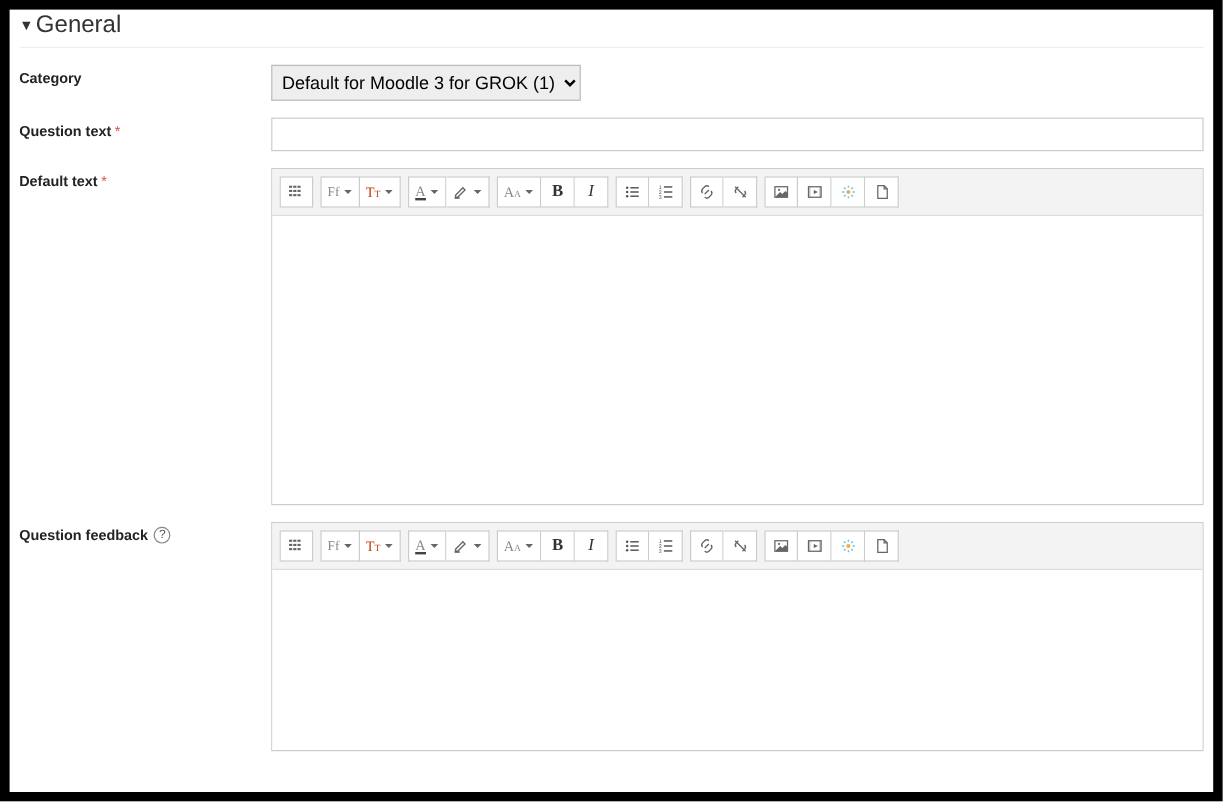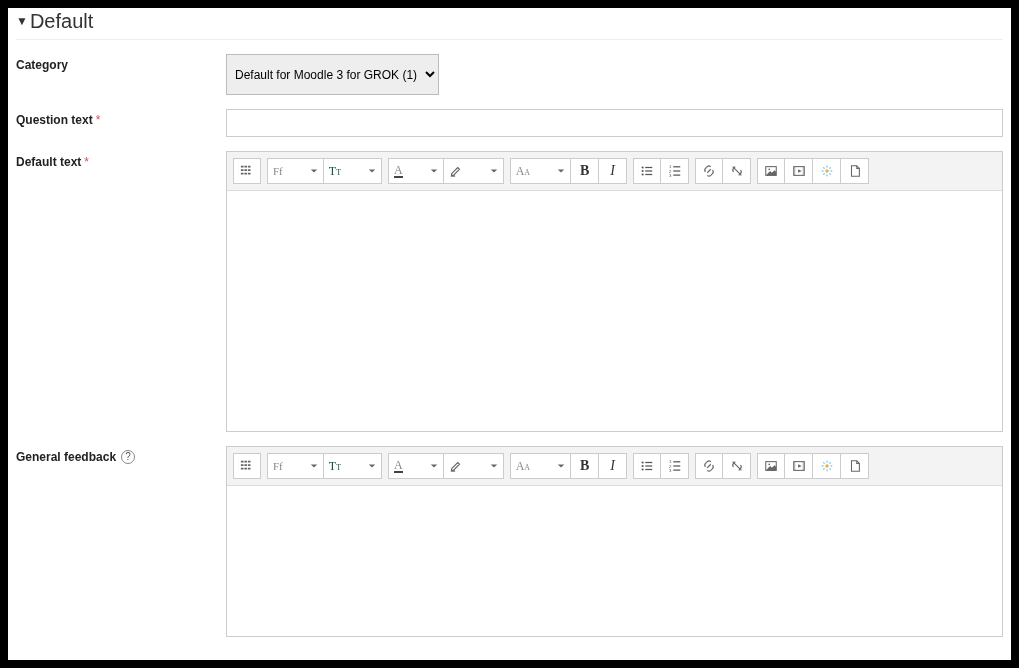--- a/index.html
+++ b/index.html
@@ -6,48 +6,48 @@
   html, body { margin: 0; padding: 0; font-family: "Helvetica Neue", Helvetica, Arial, sans-serif; font-size: 13px; color: #333; }
   .outer-frame { border: 8px solid #000; width: 1019px; height: 668px; background: #fff; overflow: hidden; }
   .inner { padding: 0 8px 8px 8px; }
   .section-header { display: flex; align-items: center; font-size: 20px; font-weight: 400; color: #333; padding: 2px 0 6px 0; border-bottom: 1px solid #eee; margin-bottom: 14px; cursor: pointer; }
   .section-header .caret { margin-right: 2px; font-size: 12px; line-height: 1; position: relative; top: -1px;}
   .form-row { display: flex; align-items: flex-start; margin-bottom: 14px; }
   .form-label { width: 210px; min-width: 210px; text-align: right; font-weight: 700; font-size: 12px; color: #222; padding-right: 12px; padding-top: 4px; display: flex; align-items: center; gap: 3px; }
   .required { color: #d9534f; font-weight: 400; }
   .help-icon { display: inline-flex; align-items: center; justify-content: center; width: 14px; height: 14px; border: 1px solid #888; border-radius: 50%; font-size: 10px; line-height: 1; color: #555; cursor: help; font-weight: 400; margin-left: 2px;}
   .form-control-area { flex: 1; }
-  select.form-select { height: 41px; border: 1px solid #bbb; background: #eee; padding: 2px 4px; font-size: 12px; min-width: 210px; }
+  select.form-select { height: 30px; border: 1px solid #bbb; background: #eee; padding: 2px 4px; font-size: 15px; min-width: 210px; }
   input.text-input { width: 100%; height: 28px; border: 1px solid #ccc; padding: 4px 6px; font-size: 13px; }
   .editor-wrap { border: 1px solid #ccc; width: 100%; }
   .editor-wrap.tall .editor-body { height: 240px; }
   .editor-wrap.short .editor-body { height: 150px; }
   .toolbar { background: #f3f3f3; border-bottom: 1px solid #ddd; padding: 6px 6px; display: flex; gap: 6px; flex-wrap: wrap; }
   .btn-group { display: flex; }
-  .tbtn { border: 1px solid #ccc; background: #fff; height: 26px; min-width: 28px; padding: 0 5px; display: inline-flex; align-items: center; justify-content: center; cursor: pointer; color: #555; gap: 24px; }
+  .tbtn { border: 1px solid #ccc; background: #fff; height: 26px; min-width: 28px; padding: 0 5px; display: inline-flex; align-items: center; justify-content: center; cursor: pointer; color: #555; }
   .btn-group .tbtn + .tbtn { border-left: none; }
   .tbtn svg { width: 14px; height: 14px; display: block; }
   .tbtn .dd-caret { margin-left: 3px; }
   .tbtn .lbl { font-size: 11px; color: #888; font-family: Georgia, serif; }
   .tbtn.bold { font-family: Georgia, serif; font-weight: 700; font-size: 14px; color: #333; }
   .tbtn.italic { font-family: Georgia, serif; font-style: italic; font-size: 14px; color: #333; }
   .editor-body { background: #fff; }
   .dd-caret svg { width: 8px; height: 8px; }
   .muted-A { font-family: Georgia, serif; font-size: 12px; color: #888; }
-  .serif-T { font-family: Georgia, serif; font-size: 12px; color: #14532d; }
+  .serif-T { font-family: Georgia, serif; font-size: 12px; color: #c2410c; }
 </style>
 </head>
 <body>
 
 <div class="outer-frame">
   <div class="inner">
 
     <div class="section-header">
       <span class="caret">▼</span>
-      <span>Default</span>
+      <span>General</span>
     </div>
 
     <div class="form-row">
       <div class="form-label">
         <span>Category</span>
       </div>
       <div class="form-control-area">
         <select class="form-select">
           <option>Default for Moodle 3 for GROK (1)</option>
         </select>
@@ -225,21 +225,21 @@
             </div>
 
           </div>
           <div class="editor-body"></div>
         </div>
       </div>
     </div>
 
     <div class="form-row">
       <div class="form-label">
-        <span>General feedback</span>
+        <span>Question feedback</span>
         <span class="help-icon">?</span>
       </div>
       <div class="form-control-area">
         <div class="editor-wrap short">
           <div class="toolbar">
 
             <div class="btn-group">
               <div class="tbtn" title="Toggle toolbar">
                 <svg viewBox="0 0 16 16">
                     <g fill="#666">

